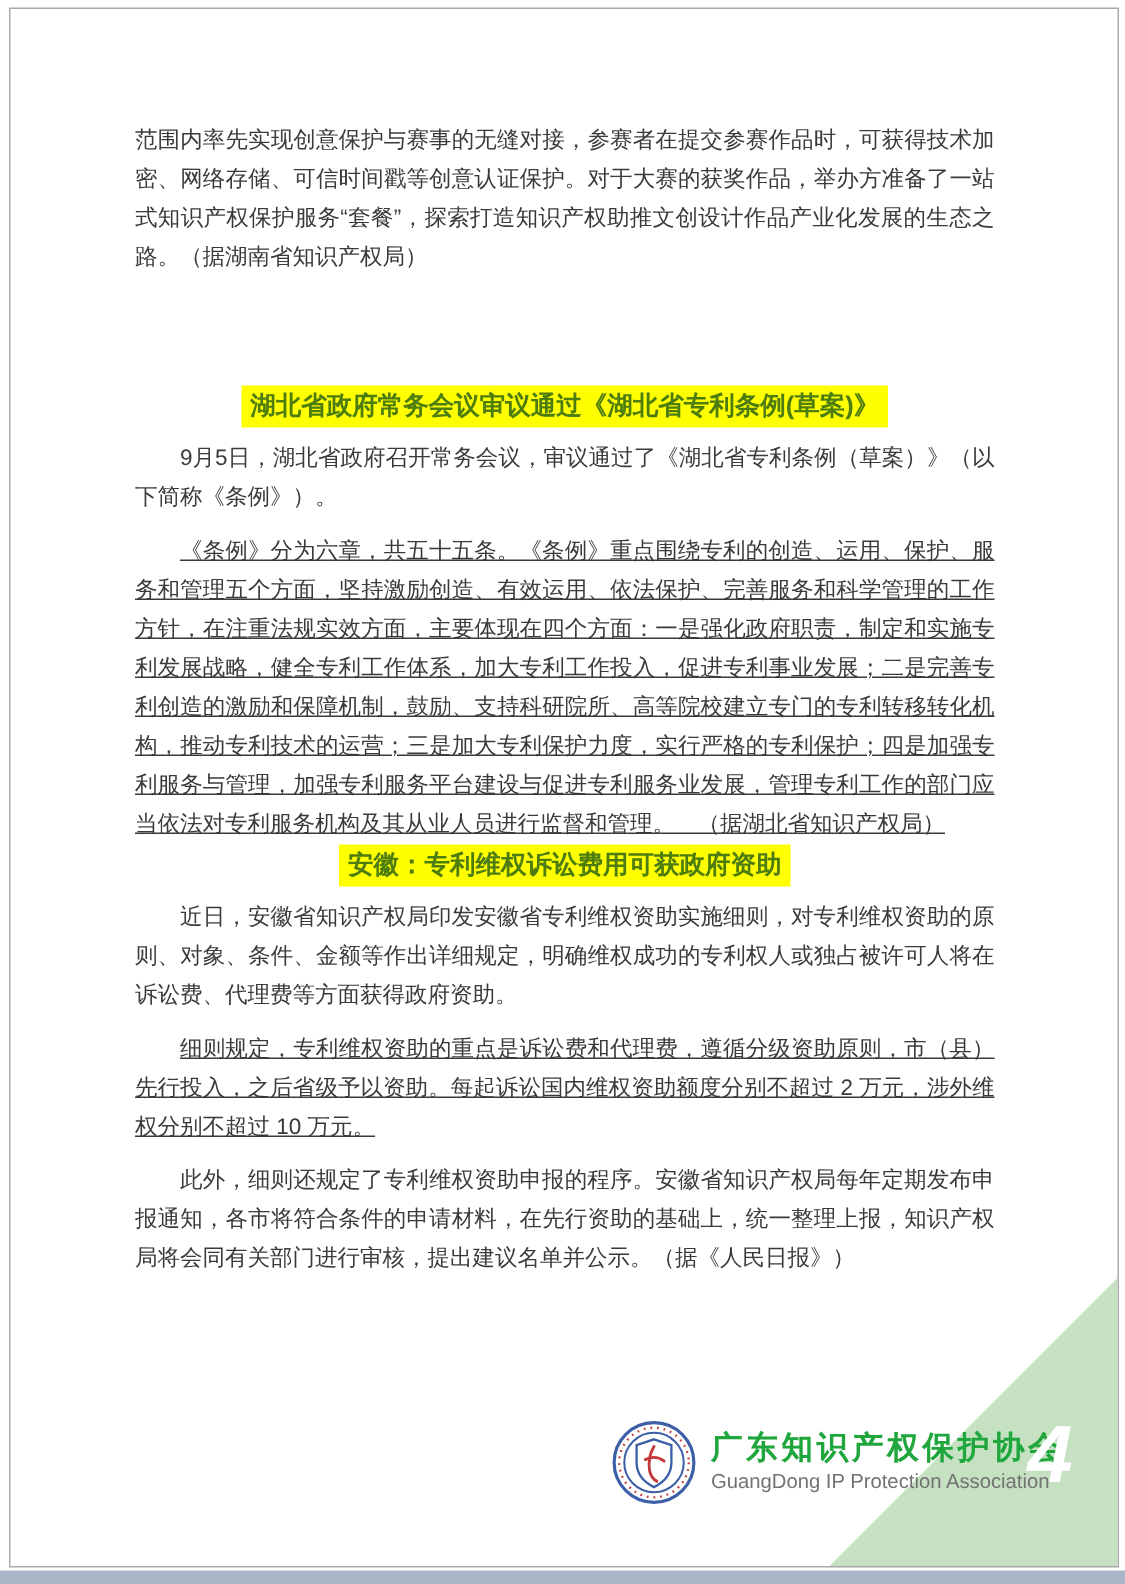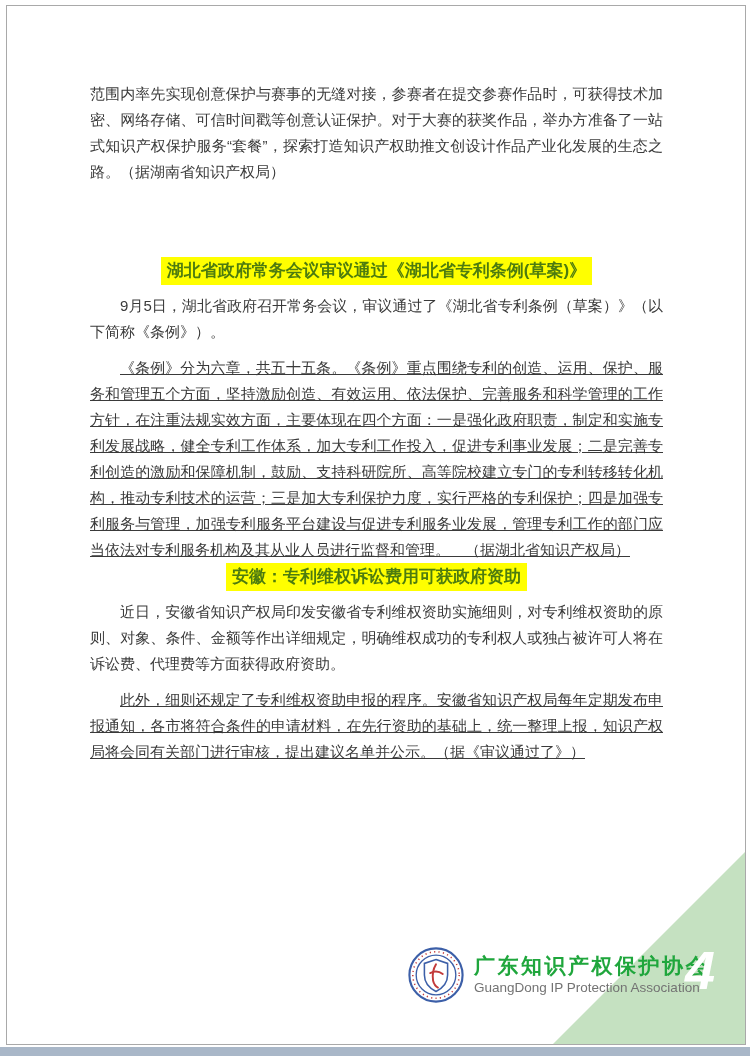--- a/index.html
+++ b/index.html
@@ -143,21 +143,22 @@
       </div>
       <p class="para">9月5日，湖北省政府召开常务会议，审议通过了《湖北省专利条例（草案）》（以下简称《条例》）。</p>
       <p class="para">《条例》分为六章，共五十五条。《条例》重点围绕专利的创造、运用、保护、服务和管理五个方面，坚持激励创造、有效运用、依法保护、完善服务和科学管理的工作方针，在注重法规实效方面，主要体现在四个方面：一是强化政府职责，制定和实施专利发展战略，健全专利工作体系，加大专利工作投入，促进专利事业发展；二是完善专利创造的激励和保障机制，鼓励、支持科研院所、高等院校建立专门的专利转移转化机构，推动专利技术的运营；三是加大专利保护力度，实行严格的专利保护；四是加强专利服务与管理，加强专利服务平台建设与促进专利服务业发展，管理专利工作的部门应当依法对专利服务机构及其从业人员进行监督和管理。　（据湖北省知识产权局）</p>
     </section>
 
     <section class="section section-anhui">
       <div class="heading-row">
         <span class="headline">安徽：专利维权诉讼费用可获政府资助</span>
       </div>
       <p class="para">近日，安徽省知识产权局印发安徽省专利维权资助实施细则，对专利维权资助的原则、对象、条件、金额等作出详细规定，明确维权成功的专利权人或独占被许可人将在诉讼费、代理费等方面获得政府资助。</p>
-      <p class="para">此外，细则还规定了专利维权资助申报的程序。安徽省知识产权局每年定期发布申报通知，各市将符合条件的申请材料，在先行资助的基础上，统一整理上报，知识产权局将会同有关部门进行审核，提出建议名单并公示。（据《审议通过了》）</p>
+      <p class="para">细则规定，专利维权资助的重点是诉讼费和代理费，遵循分级资助原则，市（县）先行投入，之后省级予以资助。每起诉讼国内维权资助额度分别不超过 2 万元，涉外维权分别不超过 10 万元。</p>
+      <p class="para">此外，细则还规定了专利维权资助申报的程序。安徽省知识产权局每年定期发布申报通知，各市将符合条件的申请材料，在先行资助的基础上，统一整理上报，知识产权局将会同有关部门进行审核，提出建议名单并公示。（据《人民日报》）</p>
     </section>
 
   </main>
 
   <footer class="footer">
     <div class="org">
       <span class="logo">
         <svg viewBox="0 0 60 60" width="58" height="58" aria-hidden="true">
           <circle cx="30" cy="30" r="27.5" fill="#ffffff" stroke="#3c5fa8" stroke-width="2.2"></circle>
           <circle cx="30" cy="30" r="24" fill="none" stroke="#c23a3a" stroke-width="1.6" stroke-dasharray="1.2 3.4"></circle>

